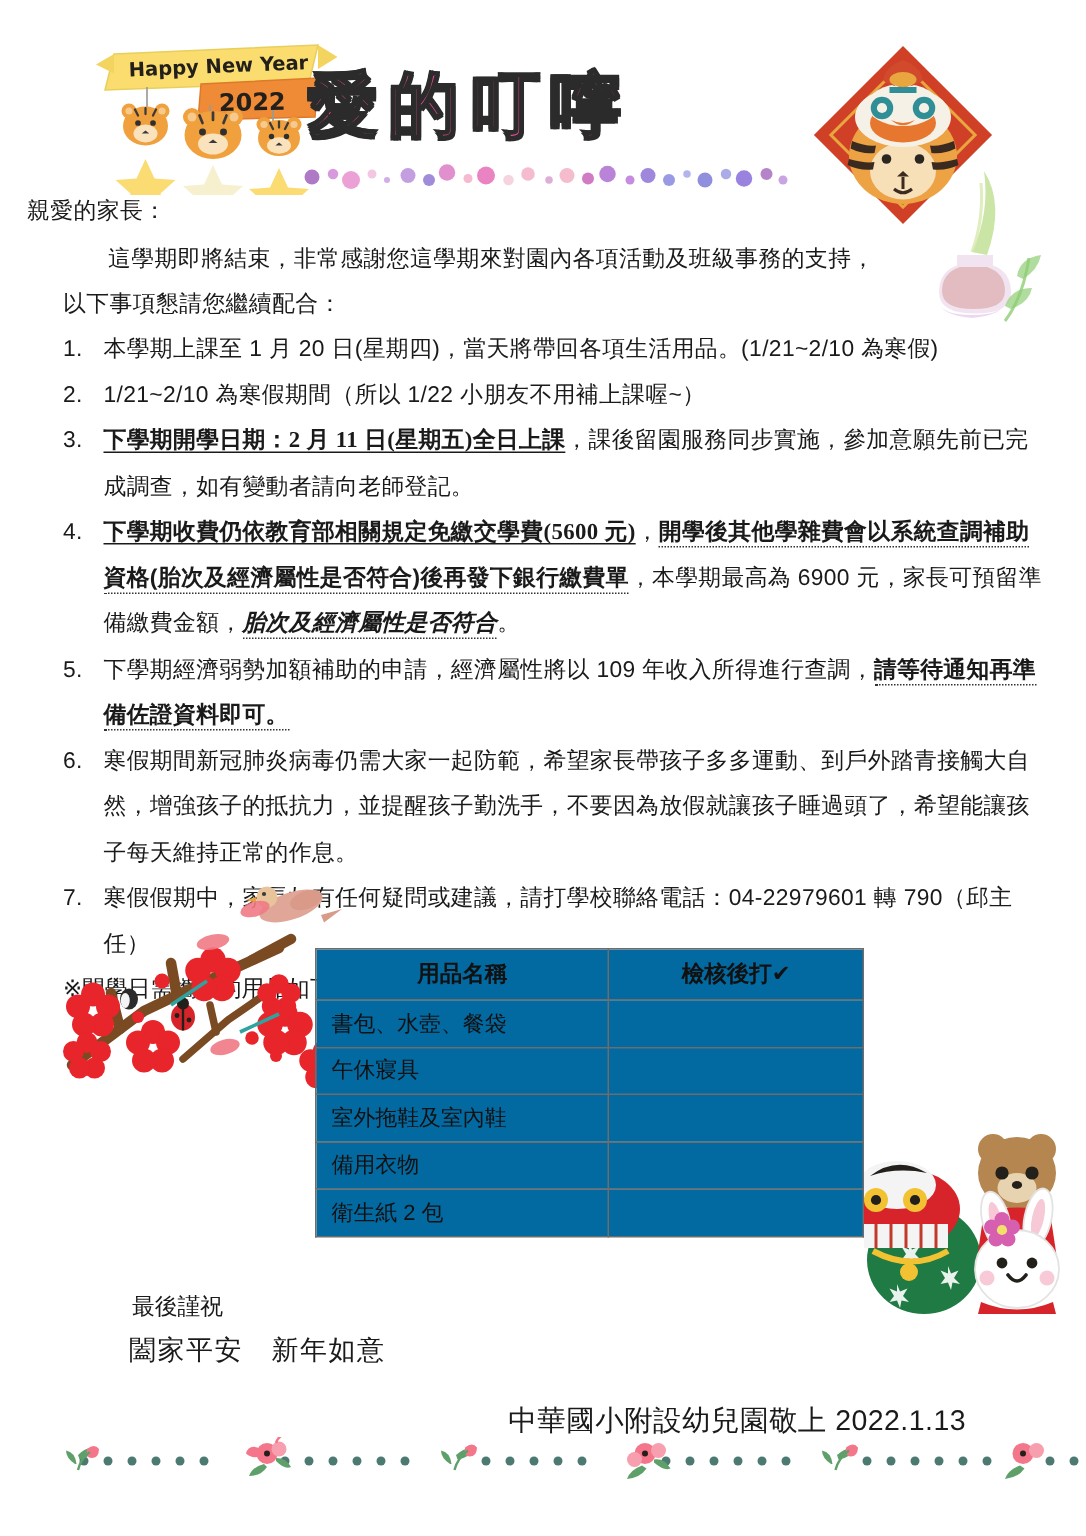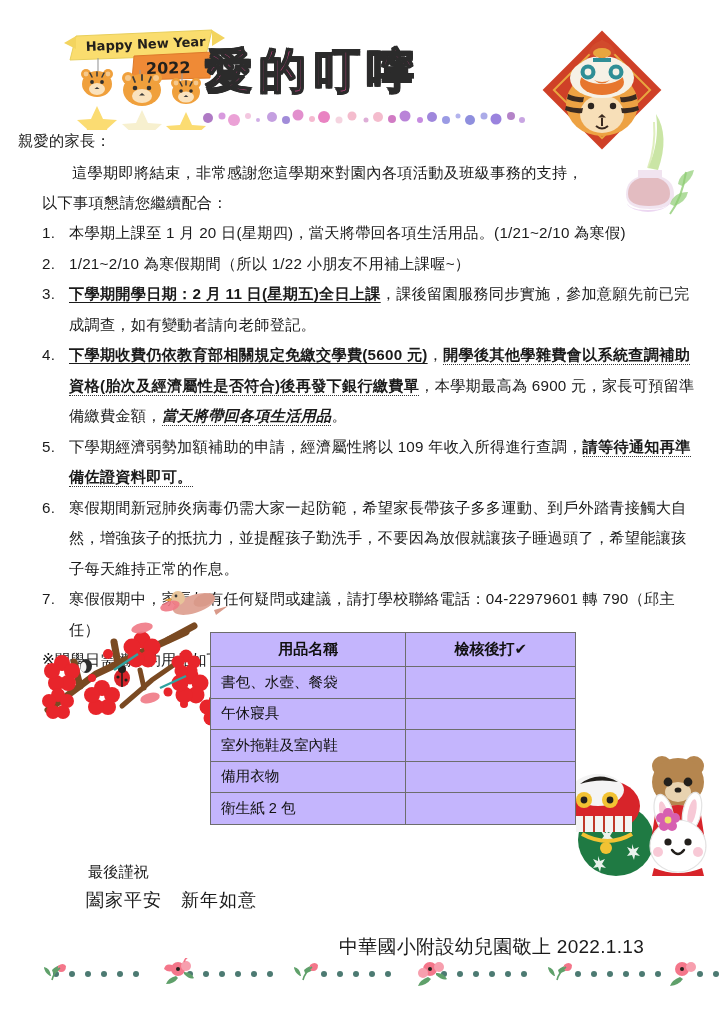--- a/index.html
+++ b/index.html
@@ -91,21 +91,21 @@
   }
   ol.items > li > .num {
     position: absolute;
     left: 42px;
     top: 0;
     width: 22px;
     text-align: left;
     font-size: 15.2px;
   }
   .b { font-weight: 700; }
-  .u-solid { text-decoration: underline; text-underline-offset: 3px; text-decoration-thickness: 1px; }
+  .u-solid { text-decoration: underline; text-underline-offset: 3px; text-decoration-thickness: 1px; font-family: Liberation Serif, serif; }
   .u-dot {
     border-bottom: 1.6px dotted #333;
     padding-bottom: 1px;
   }
   .bi { font-weight: 700; font-style: italic; }
   .note-line {
     font-size: 15.2px;
     line-height: 30px;
     padding-left: 42px;
     padding-right: 26px;
@@ -127,21 +127,21 @@
     background: rgba(255,255,255,0.0);
   }
   table.supplies th, table.supplies td {
     border: 1px solid #6d6d6d;
     height: 30.5px;
     font-size: 14.6px;
     font-weight: normal;
     padding: 0 0 0 10px;
     text-align: left;
     color: #111;
-    background: #c4b5fd;
+    background: #0369a1;
   }
   table.supplies th { text-align: center; font-weight: 700; font-size: 15px; padding-left: 0; height: 33px; }
   table.supplies col.c1 { width: 196px; }
   table.supplies col.c2 { width: 170px; }
 
   
   .mascots { position: absolute; left: 576px; top: 148px; width: 148px; height: 132px; }
 
   
   #closing { position: absolute; left: 0; top: 858px; width: 668px; }
@@ -333,21 +333,21 @@
 
   <div id="content">
     <p class="para salutation">親愛的家長：</p>
     <p class="para indent">這學期即將結束，非常感謝您這學期來對園內各項活動及班級事務的支持，</p>
     <p class="para">以下事項懇請您繼續配合：</p>
 
     <ol class="items" id="items-list">
         <li><span class="num">1.</span><span>本學期上課至 1 月 20 日(星期四)，當天將帶回各項生活用品。(1/21~2/10 為寒假)</span></li>
         <li><span class="num">2.</span><span>1/21~2/10 為寒假期間（所以 1/22 小朋友不用補上課喔~）</span></li>
         <li><span class="num">3.</span><span class="b u-solid">下學期開學日期：2 月 11 日(星期五)全日上課</span><span>，課後留園服務同步實施，參加意願先前已完成調查，如有變動者請向老師登記。</span></li>
-        <li><span class="num">4.</span><span class="b u-solid">下學期收費仍依教育部相關規定免繳交學費(5600 元)</span><span>，</span><span class="b u-dot">開學後其他學雜費會以系統查調補助資格(胎次及經濟屬性是否符合)後再發下銀行繳費單</span><span>，本學期最高為 6900 元，家長可預留準備繳費金額，</span><span class="bi u-dot">當天將帶回各項生活用品</span><span>。</span></li>
+        <li><span class="num">4.</span><span class="b u-solid">下學期收費仍依教育部相關規定免繳交學費(5600 元)</span><span>，</span><span class="b u-dot">開學後其他學雜費會以系統查調補助資格(胎次及經濟屬性是否符合)後再發下銀行繳費單</span><span>，本學期最高為 6900 元，家長可預留準備繳費金額，</span><span class="bi u-dot">胎次及經濟屬性是否符合</span><span>。</span></li>
         <li><span class="num">5.</span><span>下學期經濟弱勢加額補助的申請，經濟屬性將以 109 年收入所得進行查調，</span><span class="b u-dot">請等待通知再準備佐證資料即可。</span></li>
         <li><span class="num">6.</span><span>寒假期間新冠肺炎病毒仍需大家一起防範，希望家長帶孩子多多運動、到戶外踏青接觸大自然，增強孩子的抵抗力，並提醒孩子勤洗手，不要因為放假就讓孩子睡過頭了，希望能讓孩子每天維持正常的作息。</span></li>
         <li><span class="num">7.</span><span>寒假假期中，家長如有任何疑問或建議，請打學校聯絡電話：04-22979601 轉 790（邱主任）</span></li>
       </ol>
 
     <p class="note-line">※開學日需攜帶的用品如下：</p>
   </div>
 
   <div id="table-zone">
 

